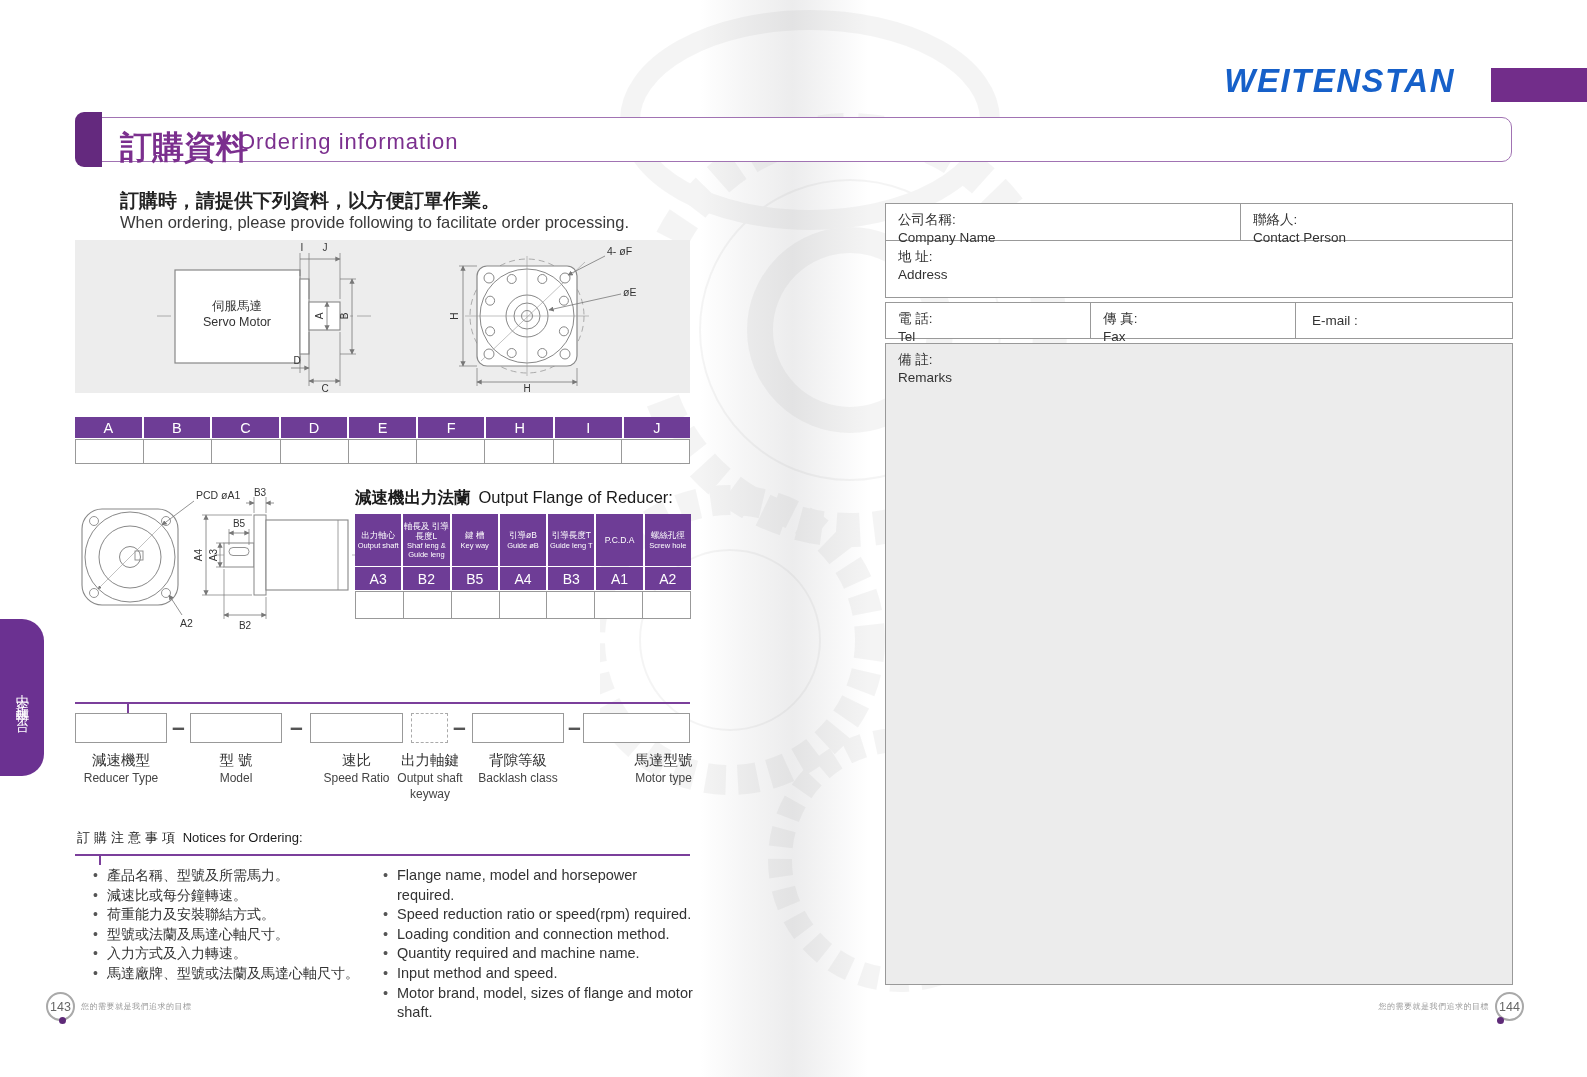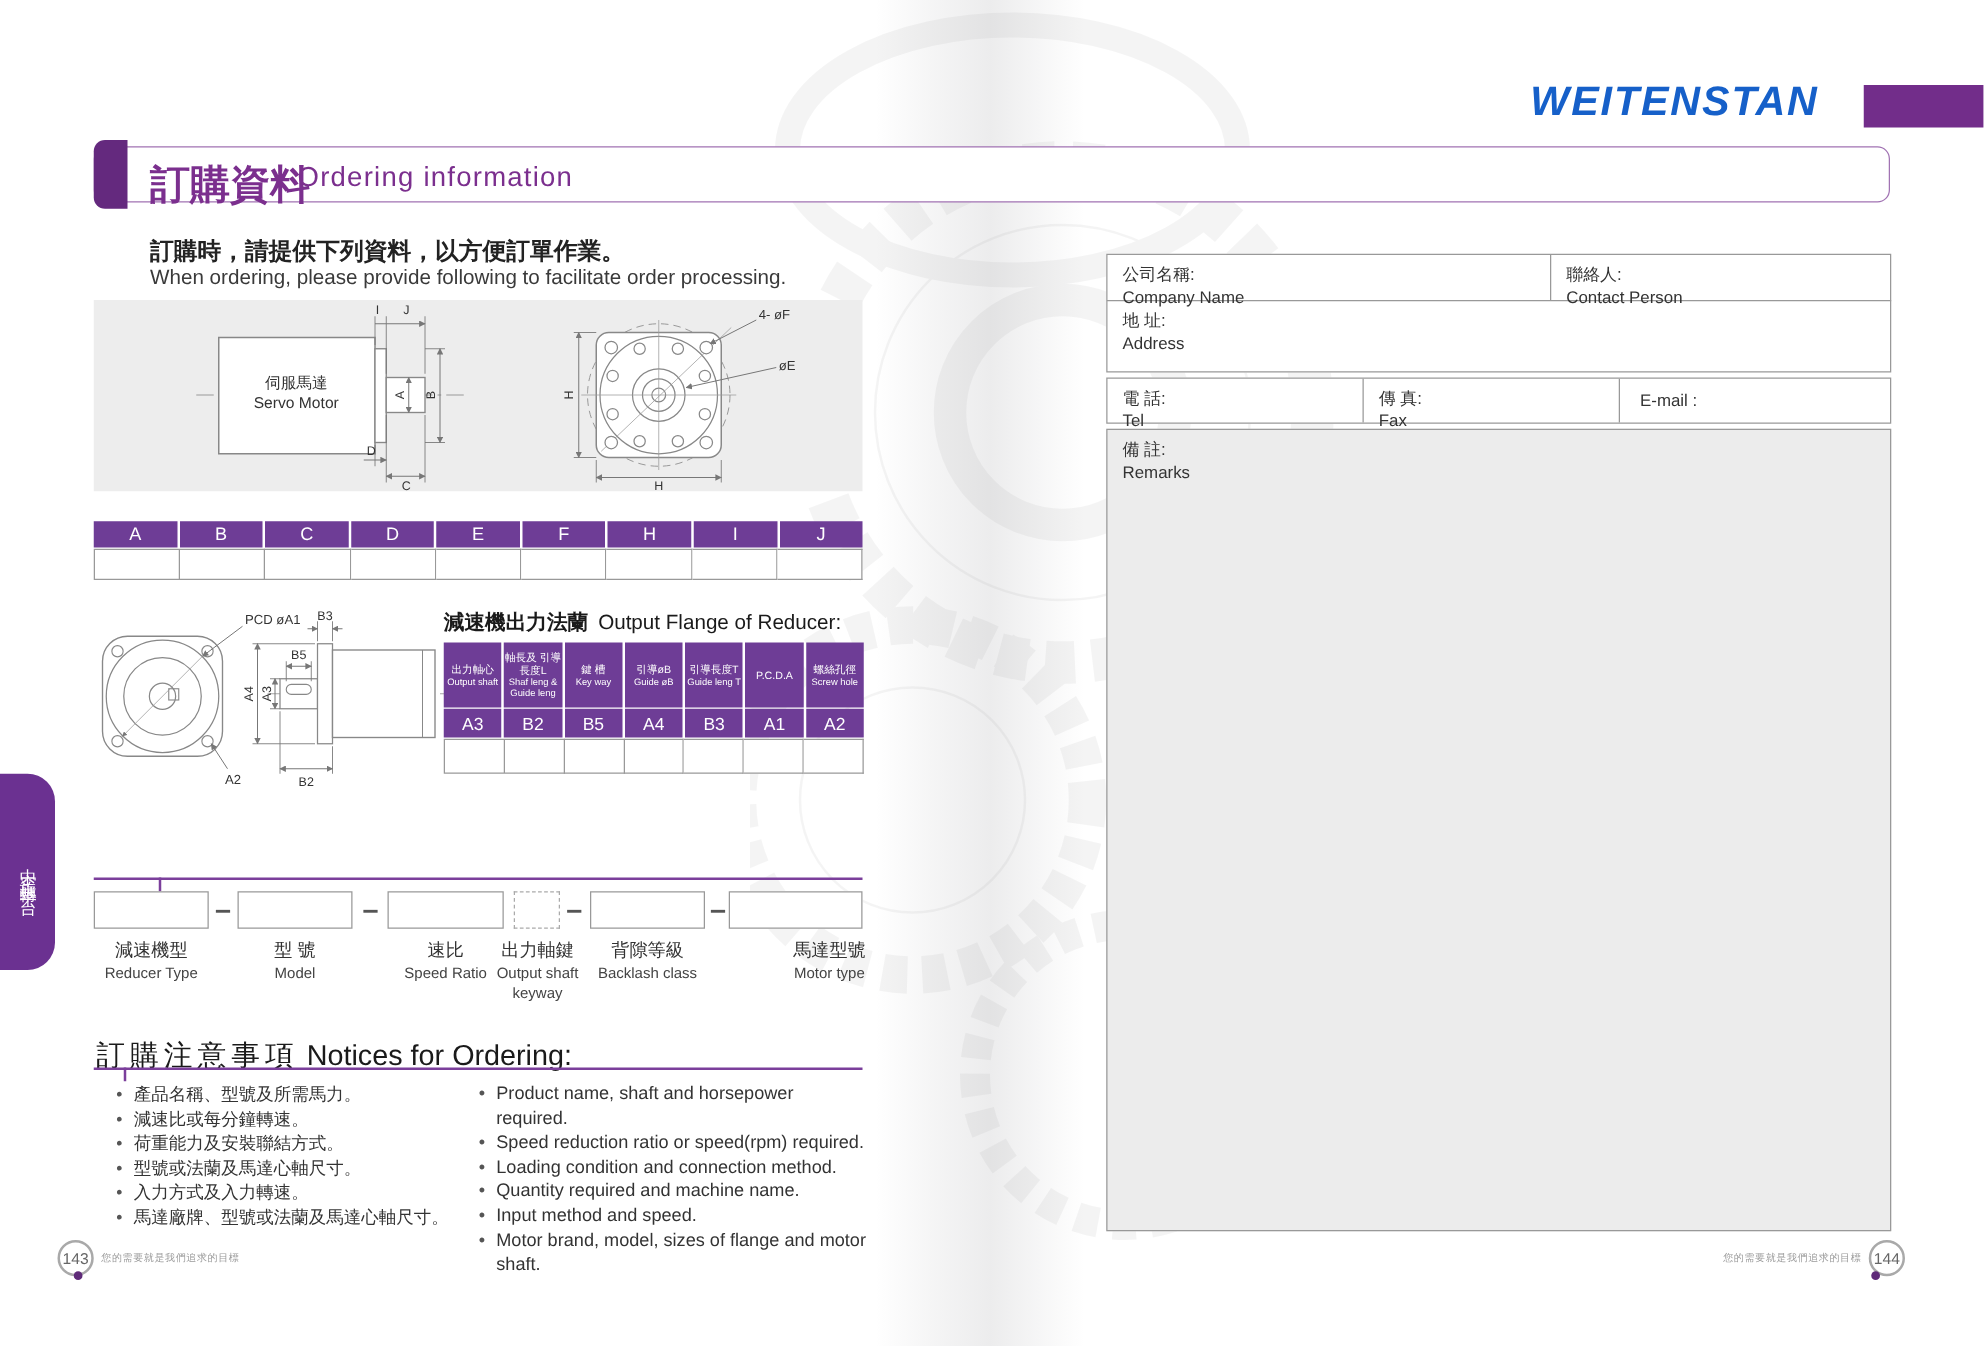--- a/index.html
+++ b/index.html
@@ -62,21 +62,21 @@
   .hr-purple{height:2px;background:#7b3f9b;}
   .tick{width:2px;background:#7b3f9b;}
   .obox{position:absolute;top:713px;height:30px;border:1.3px solid #999;background:#fff;box-sizing:border-box;}
   .obox.dashed{border-style:dashed;border-color:#aaa;}
   .odash{position:absolute;top:714px;font-size:23px;color:#555;font-weight:bold;}
   .olab{position:absolute;top:751px;text-align:center;color:#333;}
   .olab .z{font-size:14.5px;display:block;}
   .olab .e{font-size:12px;display:block;margin-top:2px;color:#444;line-height:1.15;}
 
   
-  .nsec-title{left:77px;top:829px;font-size:23px;color:#1a1a1a;}
+  .nsec-title{left:77px;top:829px;font-size:13px;color:#1a1a1a;}
   .nsec-title .z{letter-spacing:4px;}
   .nlist{list-style:none;margin:0;padding:0;}
   .nlist li{position:relative;padding-left:15px;line-height:19.6px;font-size:14px;color:#333;}
   .nlist li::before{content:"•";position:absolute;left:1px;top:0;color:#555;}
   .nlist.en li{font-size:14.5px;}
 
   
   .form{left:885px;top:203px;width:628px;}
   .frow{display:flex;box-sizing:border-box;border:1px solid #999;background:#fff;}
   .fcell{box-sizing:border-box;padding:7px 12px;font-size:13.5px;line-height:18px;color:#333;}
@@ -389,21 +389,21 @@
 
   <ul class="abs nlist" style="left:92px;top:866px;width:292px;">
     <li>產品名稱、型號及所需馬力。</li>
     <li>減速比或每分鐘轉速。</li>
     <li>荷重能力及安裝聯結方式。</li>
     <li>型號或法蘭及馬達心軸尺寸。</li>
     <li>入力方式及入力轉速。</li>
     <li>馬達廠牌、型號或法蘭及馬達心軸尺寸。</li>
   </ul>
   <ul class="abs nlist en" style="left:382px;top:866px;width:312px;">
-    <li>Product name, shaft and horsepower required.</li>
+    <li>Flange name, model and horsepower required.</li>
     <li>Speed reduction ratio or speed(rpm) required.</li>
     <li>Loading condition and connection method.</li>
     <li>Quantity required and machine name.</li>
     <li>Input method and speed.</li>
     <li>Motor brand, model, sizes of flange and motor shaft.</li>
   </ul>
 
   <div class="abs form">
     <div class="frow" style="height:38px;justify-content:center;">
       <div class="fcell" style="width:354px;">

